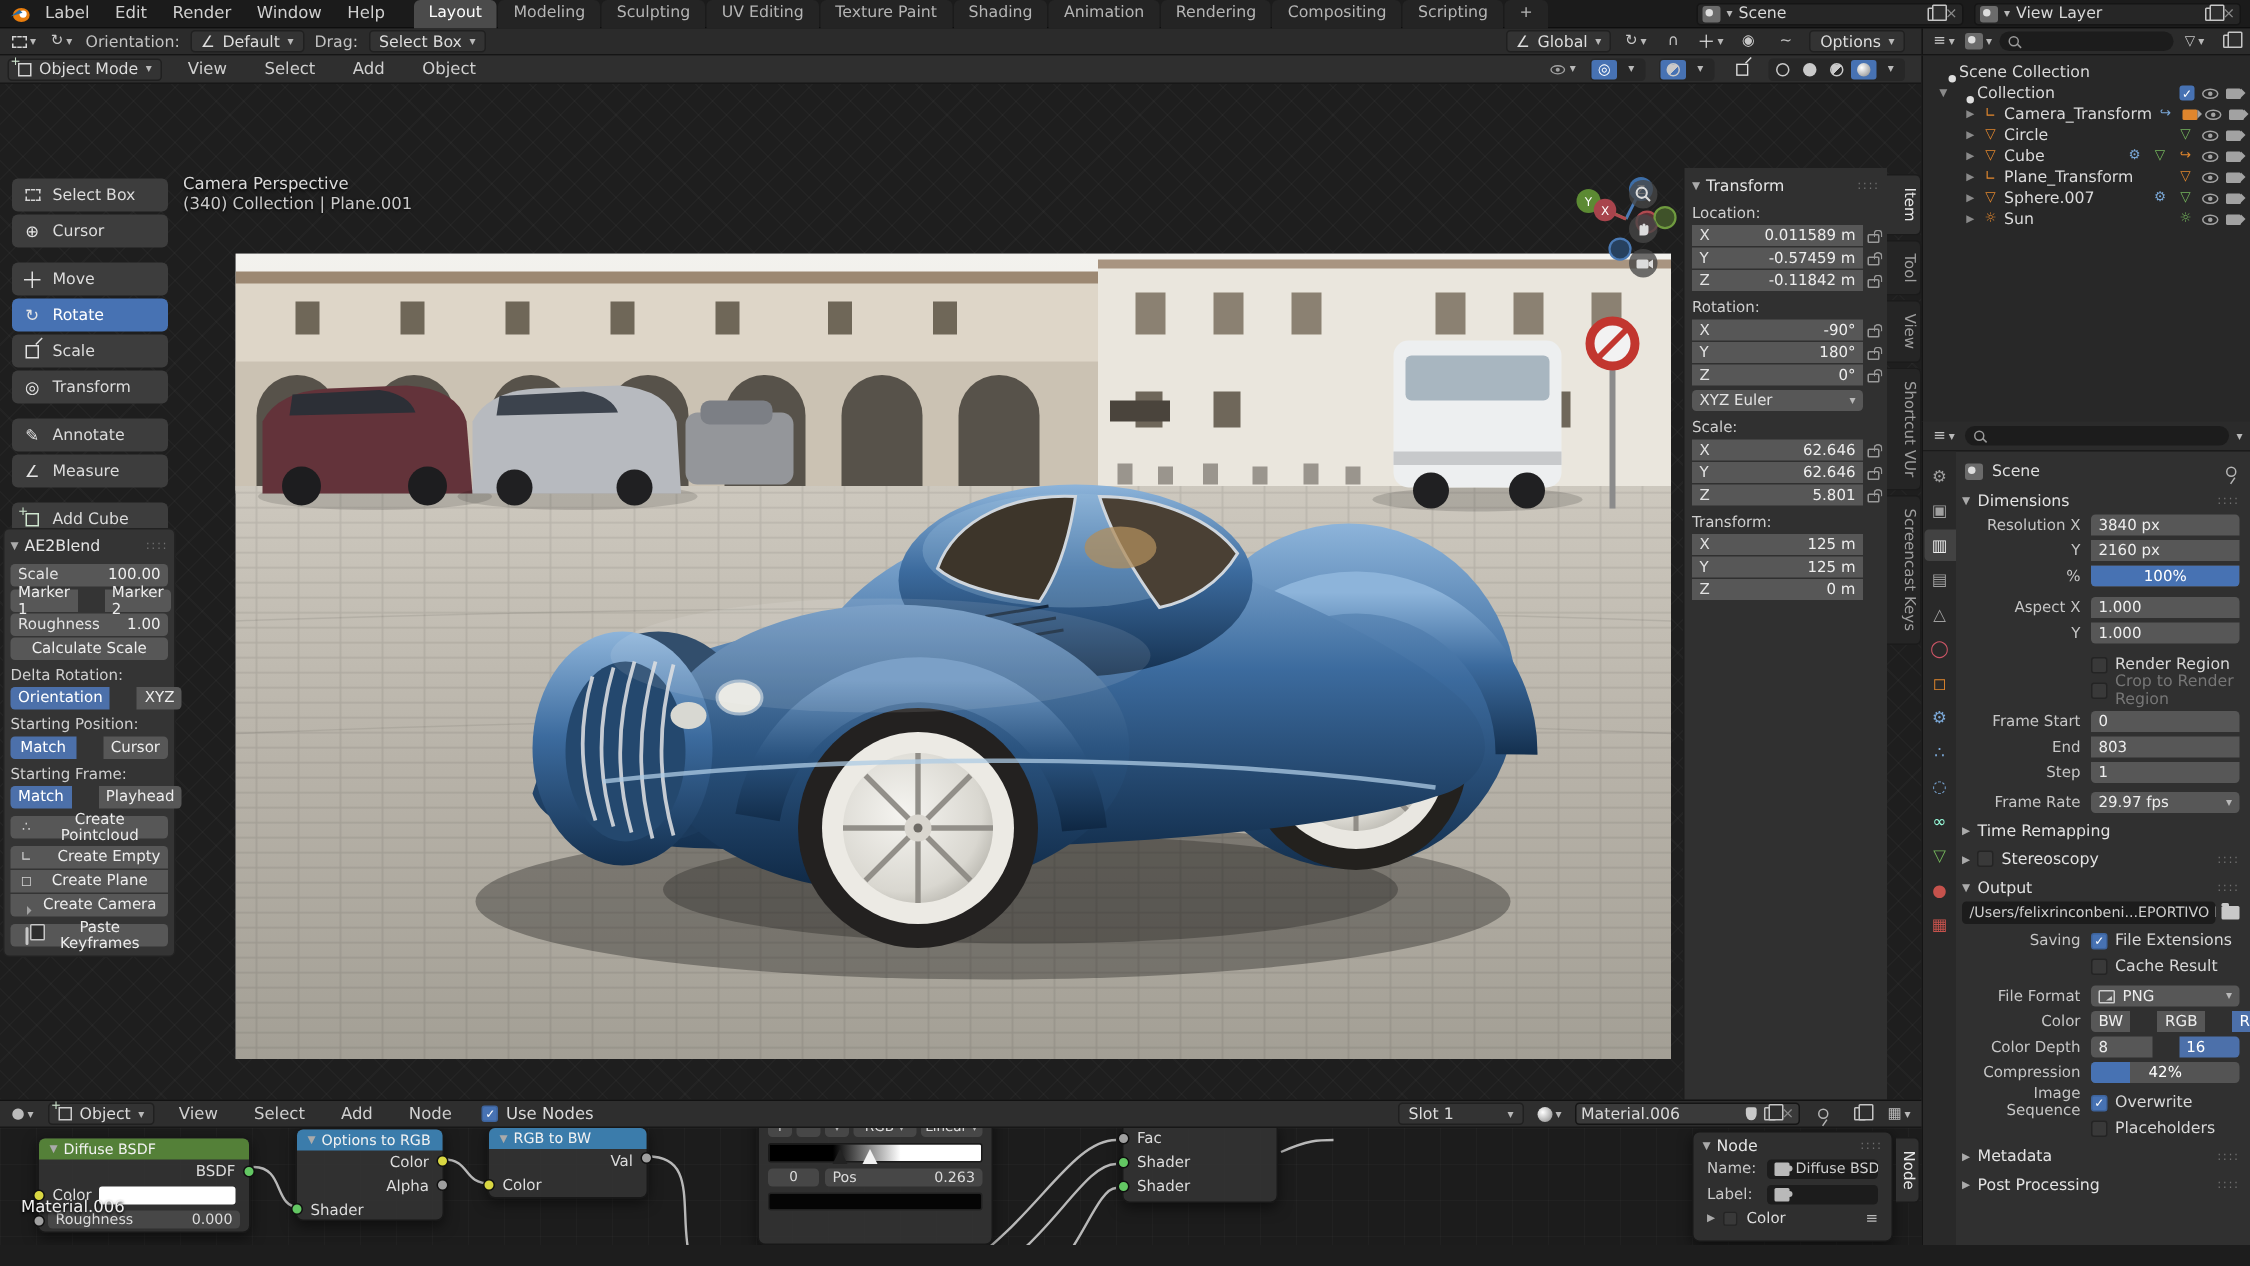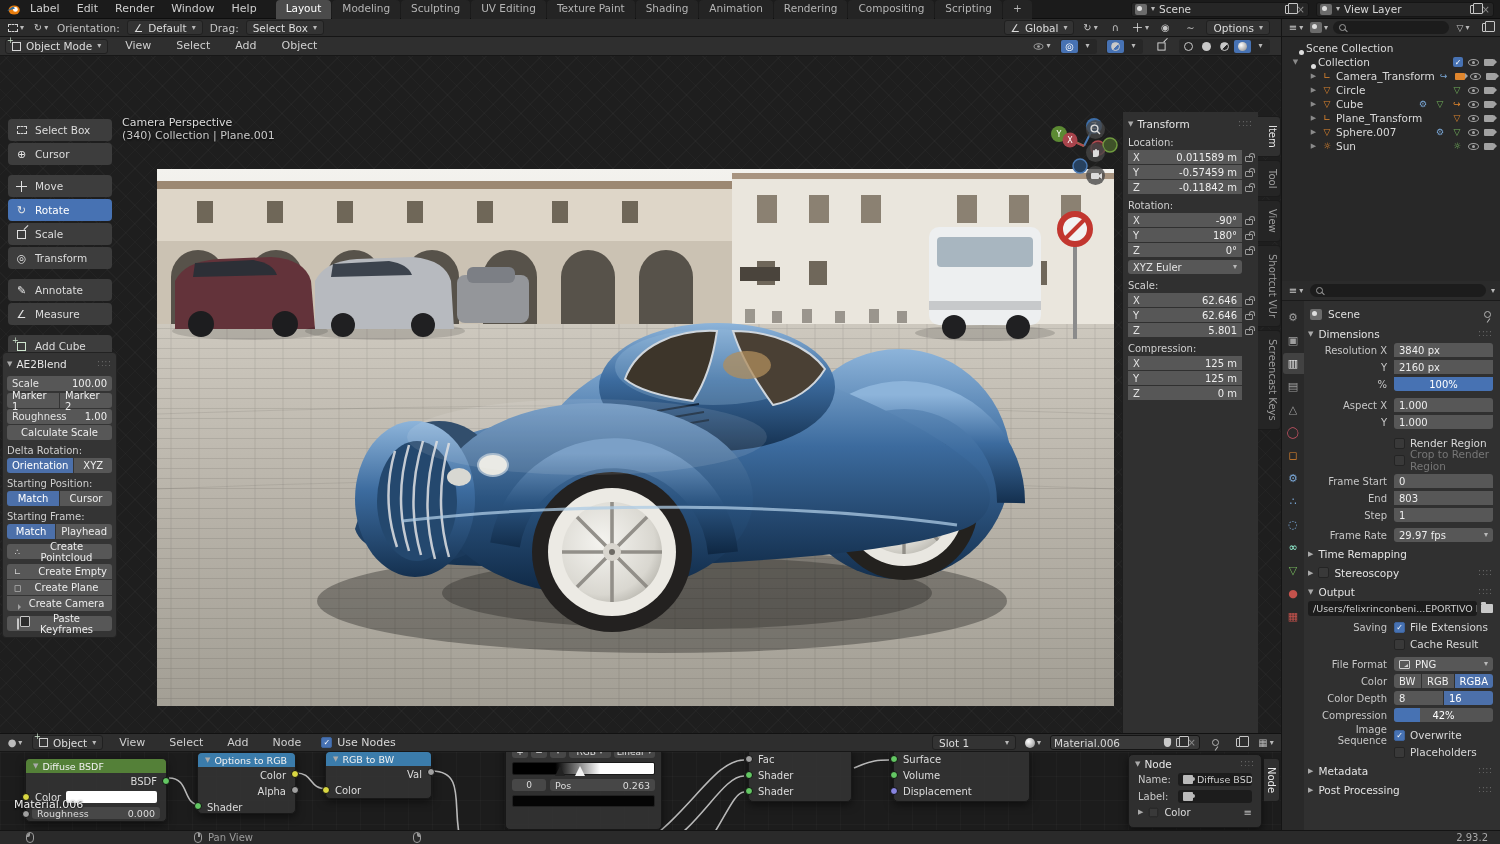--- a/index.html
+++ b/index.html
@@ -56,21 +56,21 @@
 
 #ae2{position:absolute;left:2px;top:296px;width:115px;background:#343434;border:1px solid #222;border-radius:4px;padding:3px 4px 6px}
 .p-head{display:flex;align-items:center;gap:4px;height:15px;color:#e5e5e5;font-size:10.5px}
 .grip{margin-left:auto;color:#707070;font-size:8px;letter-spacing:1px}
 .w{background:#575757;height:15px;border-radius:3px;display:flex;align-items:center;padding:0 5px;color:#ededed;font-size:10px;gap:3px}
 .w .lab{color:#e3e3e3}
 .w .r{margin-left:auto}
 .w.center{justify-content:center}
 .w.blue{background:#4c70aa;color:#fff}
 .lbl{color:#cfcfcf;font-size:10px;margin:5px 0 2px}
-.seg{display:flex;gap:1px;margin-bottom:1px}
+.seg{display:flex;gap:18px;margin-bottom:1px}
 .seg .w{flex:1;justify-content:center;border-radius:0}
 .seg>:first-child{border-radius:3px 0 0 3px}
 .seg>:last-child{border-radius:0 3px 3px 0}
 .stackv{display:flex;flex-direction:column;gap:1px}
 .stackv .w{border-radius:0}
 .stackv>:first-child{border-radius:3px 3px 0 0}
 .stackv>:last-child{border-radius:0 0 3px 3px}
 .mt{margin-top:5px}
 .bicon{width:11px;text-align:center;color:#d2d2d2;font-size:9px;flex:0 0 auto}
 
@@ -729,21 +729,21 @@
             <span class="lock"></span>
           </div>
         <div class="trow">
             <div class="w">
               <span class="lab">Z</span>
               <span class="r">5.801</span>
             </div>
             <span class="lock"></span>
           </div>
       </div>
-      <div class="sec">Compression:</div>
+      <div class="sec">Transform:</div>
       <div class="stackv">
         <div class="trow">
             <div class="w">
               <span class="lab">X</span>
               <span class="r">125 m</span>
             </div>
             <span style="width:8px"></span>
           </div>
         <div class="trow">
             <div class="w">
@@ -1240,34 +1240,20 @@
           <span>Shader</span>
         </div>
       <div class="nrow">
           <span>Shader</span>
         </div>
       <span class="sock sgr" style="left:-4px;top:4px"></span>
       <span class="sock sg" style="left:-4px;top:20px"></span>
       <span class="sock sg" style="left:-4px;top:36px"></span>
     </div>
 
-    <div class="node" style="left:893px;top:-2px;width:137px;height:52px;border-radius:0 0 5px 5px">
-      <div class="nrow">
-          <span>Surface</span>
-        </div>
-      <div class="nrow">
-          <span>Volume</span>
-        </div>
-      <div class="nrow">
-          <span>Displacement</span>
-        </div>
-      <span class="sock sg" style="left:-4px;top:4px"></span>
-      <span class="sock sg" style="left:-4px;top:20px"></span>
-      <span class="sock sp" style="left:-4px;top:36px"></span>
-    </div>
 
     <div class="node" style="left:1128px;top:2px;width:134px;height:74px;background:#2f2f2f">
       <div class="p-head" style="padding:2px 6px 0">
         <span class="arrow">▼</span>
           <span>Node</span>
         <span class="grip">::::</span>
       </div>
       <div class="nrow" style="gap:4px;height:18px">
         <span style="width:36px;color:#c9c9c9">Name:</span>
         <span class="dark" style="height:13px">
@@ -1284,21 +1270,14 @@
       <div class="nrow" style="gap:5px;height:16px">
         <span class="arrow">▶</span>
         <span class="cb" style="transform:scale(.85)"></span>
         <span>Color</span>
         <span style="margin-left:auto;color:#bbb">≡</span>
       </div>
     </div>
     <span class="vtab active" style="position:absolute;left:1264px;top:6px">Node</span>
   </div>
 
-  <div id="statusbar">
-    <span class="mouse l" style="margin-left:14px"></span>
-    <span class="mouse m" style="margin-left:160px"></span>
-    <span style="margin-left:6px">Pan View</span>
-    <span class="mouse r" style="margin-left:160px"></span>
-    <span class="vr">2.93.2</span>
-  </div>
 
 </div>
 
 </body></html>

